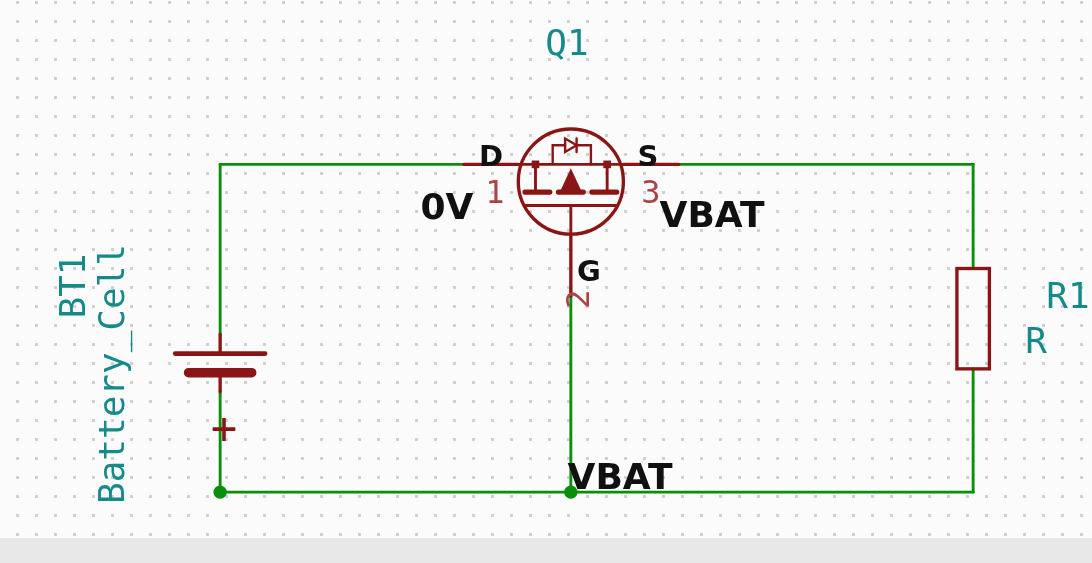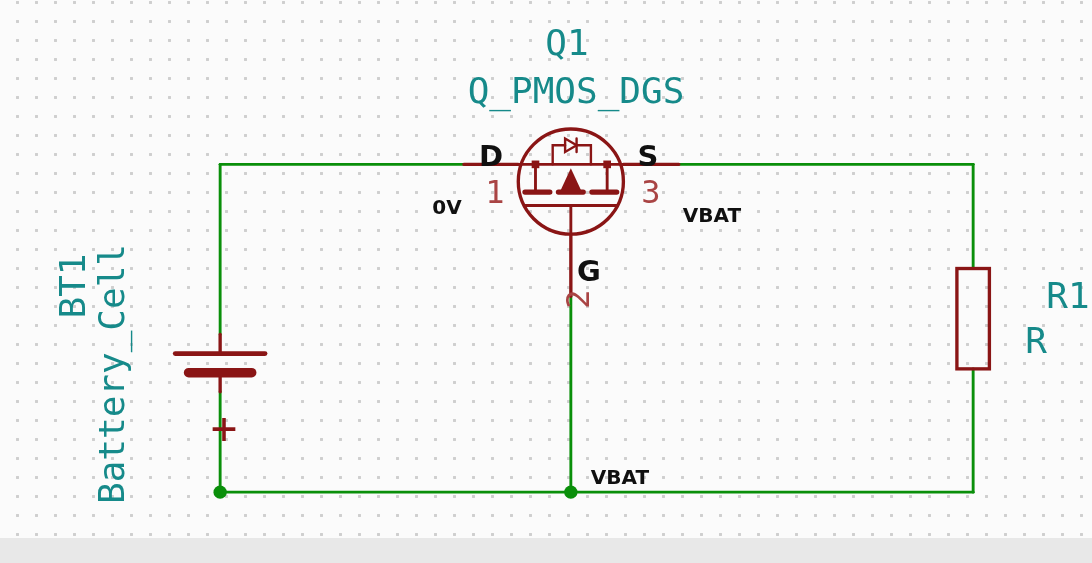--- a/index.html
+++ b/index.html
@@ -15,21 +15,21 @@
   }
   svg.draw{position:absolute;left:0;top:0;width:100%;height:100%;}
   .wire{stroke:var(--color-wire,#0a8f0a);stroke-width:3;fill:none;stroke-linecap:round;}
   .junction{fill:var(--color-wire,#0a8f0a);stroke:none;}
   .sym{stroke:var(--color-symbol,#8a1515);fill:none;stroke-linecap:round;}
   .sym-fill{fill:var(--color-symbol,#8a1515);stroke:none;}
   .label{position:absolute;transform:translate(-50%,-50%);white-space:nowrap;line-height:1;}
   .rot{transform:translate(-50%,-50%) rotate(-90deg);}
   .t-field{font-family:"DejaVu Sans Mono", monospace;font-size:36px;color:var(--color-field,#168a8a);}
   .t-name{font-weight:bold;font-size:29px;color:var(--color-label,#101010);}
-  .t-net{font-weight:bold;font-size:20px;color:var(--color-label,#101010);}
+  .t-net{font-weight:bold;font-size:36px;color:var(--color-label,#101010);}
   .t-num{font-family:"DejaVu Sans Mono", monospace;font-size:32px;color:var(--color-pin-number,#a94444);}
   .t-plus{font-family:"DejaVu Sans Mono", monospace;font-size:44px;color:var(--color-symbol,#8a1515);}
 </style>
 </head>
 <body>
 
 <div class="canvas">
 
   <svg class="draw" viewBox="0 0 1092 563">
 
@@ -72,21 +72,20 @@
       <path class="sym" stroke-width="5" d="M158 370 H252"></path>
       <path class="sym" stroke-width="10" d="M172 390 H238"></path>
     </g>
 
     <g>
       <rect class="sym" x="976" y="281" width="34" height="105" stroke-width="3.5"></rect>
     </g>
   </svg>
 
   <div class="label t-field" style="left:567px;top:43px">Q1</div>
-  <div class="label t-field" style="left:576px;top:91px">Q_PMOS_DGS</div>
 
   <div class="label t-name" style="left:491px;top:156px">D</div>
   <div class="label t-name" style="left:648px;top:156px">S</div>
   <div class="label t-name" style="left:589px;top:271px">G</div>
 
   <div class="label t-num" style="left:495px;top:192px">1</div>
   <div class="label t-num" style="left:651px;top:192px">3</div>
   <div class="label t-num rot" style="left:578px;top:299px">2</div>
 
   <div class="label t-net" style="left:447px;top:207px">0V</div>

